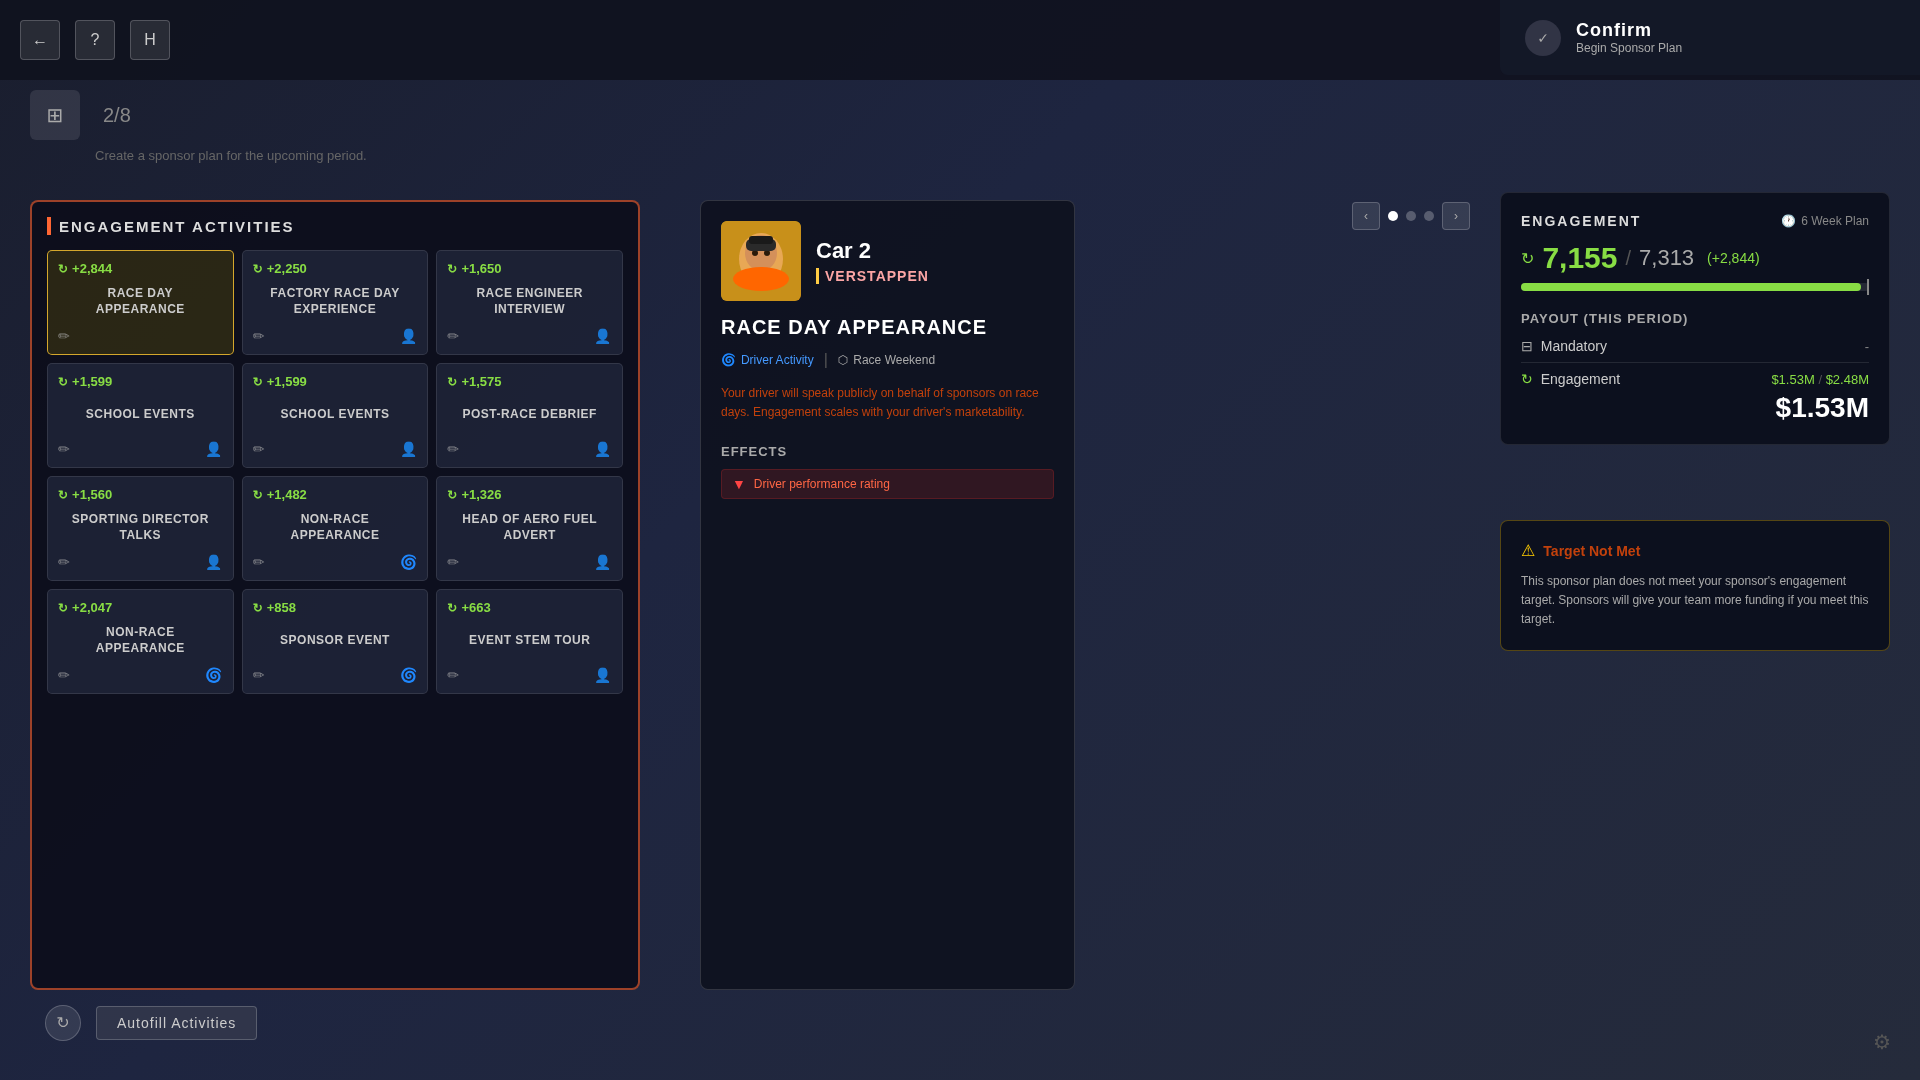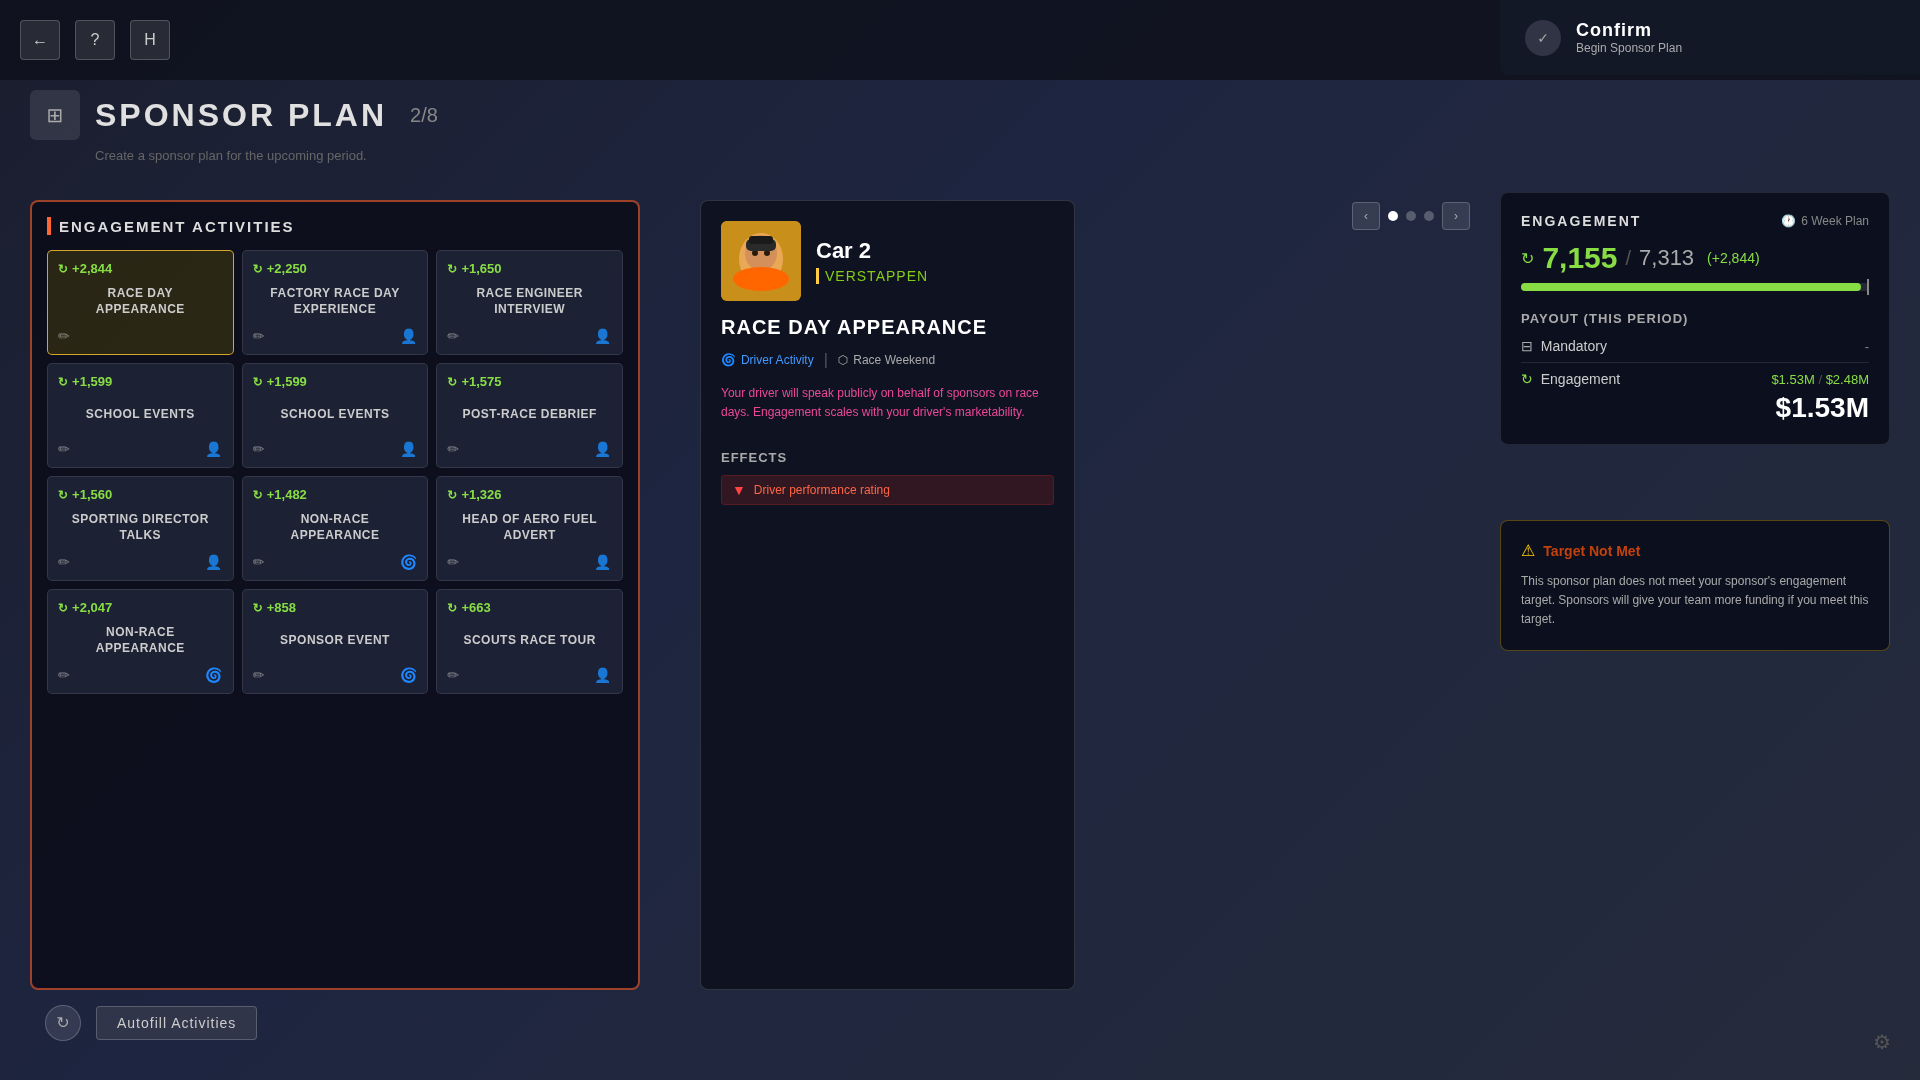--- a/index.html
+++ b/index.html
@@ -308,22 +308,22 @@
       gap: 6px;
       margin-top: 4px;
     }
     .driver-bar {
       width: 3px;
       height: 16px;
       background: #ffcc44;
     }
     .driver-name {
       font-size: 14px;
-      font-weight: normal;
-      color: #84cc16;
+      font-weight: bold;
+      color: #fca5a5;
       letter-spacing: 1px;
     }
 
     .activity-detail-title {
       font-size: 20px;
       font-weight: bold;
       color: #fff;
       letter-spacing: 1px;
       margin-bottom: 12px;
     }
@@ -347,23 +347,23 @@
     .tag-race {
       display: flex;
       align-items: center;
       gap: 5px;
       font-size: 12px;
       color: #aaa;
     }
 
     .activity-description {
       font-size: 12px;
-      color: #ec4899;
+      color: #c2410c;
       line-height: 1.6;
-      margin-bottom: 28px;
+      margin-bottom: 22px;
     }
 
     .effects-title {
       font-size: 13px;
       font-weight: bold;
       color: #aaa;
       letter-spacing: 1px;
       margin-bottom: 10px;
     }
 
@@ -638,21 +638,20 @@
   <div class="confirm-text">
     <h3>Confirm</h3>
     <p>Begin Sponsor Plan</p>
   </div>
 </div>
 
 <div class="main-content">
 
   <div class="page-header">
     <div class="page-icon">⊞</div>
-    <span class="page-title-text">SPONSOR PLAN</span>
     <span class="page-count">2/8</span>
   </div>
   <p class="page-subtitle">Create a sponsor plan for the upcoming period.</p>
 
   <div class="activities-panel">
     <div class="activities-title">
       <div class="activities-title-bar"></div>
       <span class="activities-title-text">ENGAGEMENT ACTIVITIES</span>
     </div>
 
@@ -788,21 +787,21 @@
           <span class="activity-type-icon">✏</span>
           <span class="activity-person-icon person-blue">🌀</span>
         </div>
       </div>
 
       <div class="activity-card">
         <div class="activity-score">
           <span class="activity-score-icon">↻</span>
           <span>+663</span>
         </div>
-        <div class="activity-name">SCOUTS RACE TOUR</div>
+        <div class="activity-name">EVENT STEM TOUR</div>
         <div class="activity-footer">
           <span class="activity-type-icon">✏</span>
           <span class="activity-person-icon person-yellow">👤</span>
         </div>
       </div>
 
     </div>
   </div>
 
   <div class="autofill-area">

